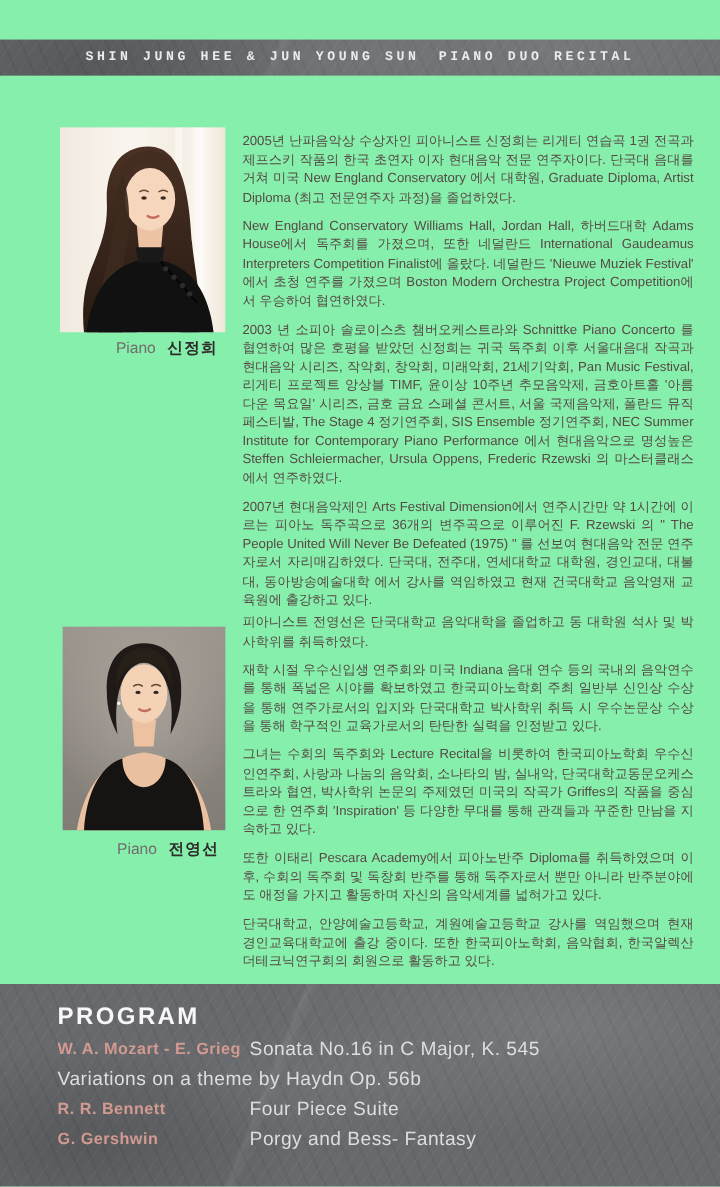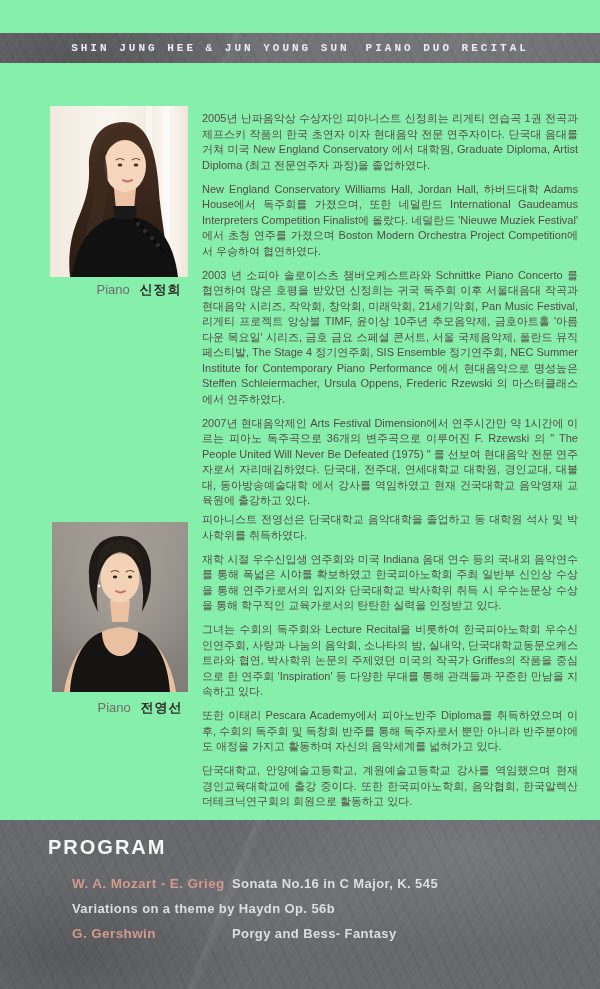--- a/index.html
+++ b/index.html
@@ -42,27 +42,27 @@
     margin:0 0 8.5px 0;font-size:11px;line-height:15.5px;
     text-align:justify;
   }
   
   .footer{position:absolute;left:0;top:820px;width:600px;height:169px;}
   .program-heading{
     position:absolute;left:48px;top:16px;
     color:#f7f7f7;font-size:20px;font-weight:bold;letter-spacing:2px;
   }
   .program-rows{position:absolute;left:48px;top:46px;right:16px;}
-  .program-row{display:flex;align-items:flex-end;height:25px;margin-left:24px;}
+  .program-row{display:flex;align-items:flex-start;height:25px;}
   .program-row .composer{
     width:160px;flex:0 0 160px;color:#d29a90;
     font-size:13.5px;font-weight:bold;letter-spacing:.4px;white-space:nowrap;
   }
   .program-row .piece{
-    color:#dedede;font-size:13px;font-weight:bold;letter-spacing:.4px;white-space:nowrap;
+    color:#dedede;font-size:16px;font-weight:normal;letter-spacing:.4px;white-space:nowrap;
   }
 </style>
 </head>
 <body>
 
 <div class="page">
 
   <div class="header-bar concrete">
     <span>SHIN JUNG HEE &amp; JUN YOUNG SUN</span>
     <span>PIANO DUO RECITAL</span>
@@ -161,19 +161,23 @@
     <div class="program-heading">PROGRAM</div>
     <div class="program-rows">
       <div class="program-row">
         <span class="composer">W. A. Mozart - E. Grieg</span>
         <span class="piece">Sonata No.16 in C Major, K. 545</span>
       </div>
       <div class="program-row">
         <span class="piece">Variations on a theme by Haydn Op. 56b</span>
       </div>
       <div class="program-row">
+        <span class="composer">R. R. Bennett</span>
+        <span class="piece">Four Piece Suite</span>
+      </div>
+      <div class="program-row">
         <span class="composer">G. Gershwin</span>
         <span class="piece">Porgy and Bess- Fantasy</span>
       </div>
     </div>
   </div>
 
 </div>
 
 </body></html>

